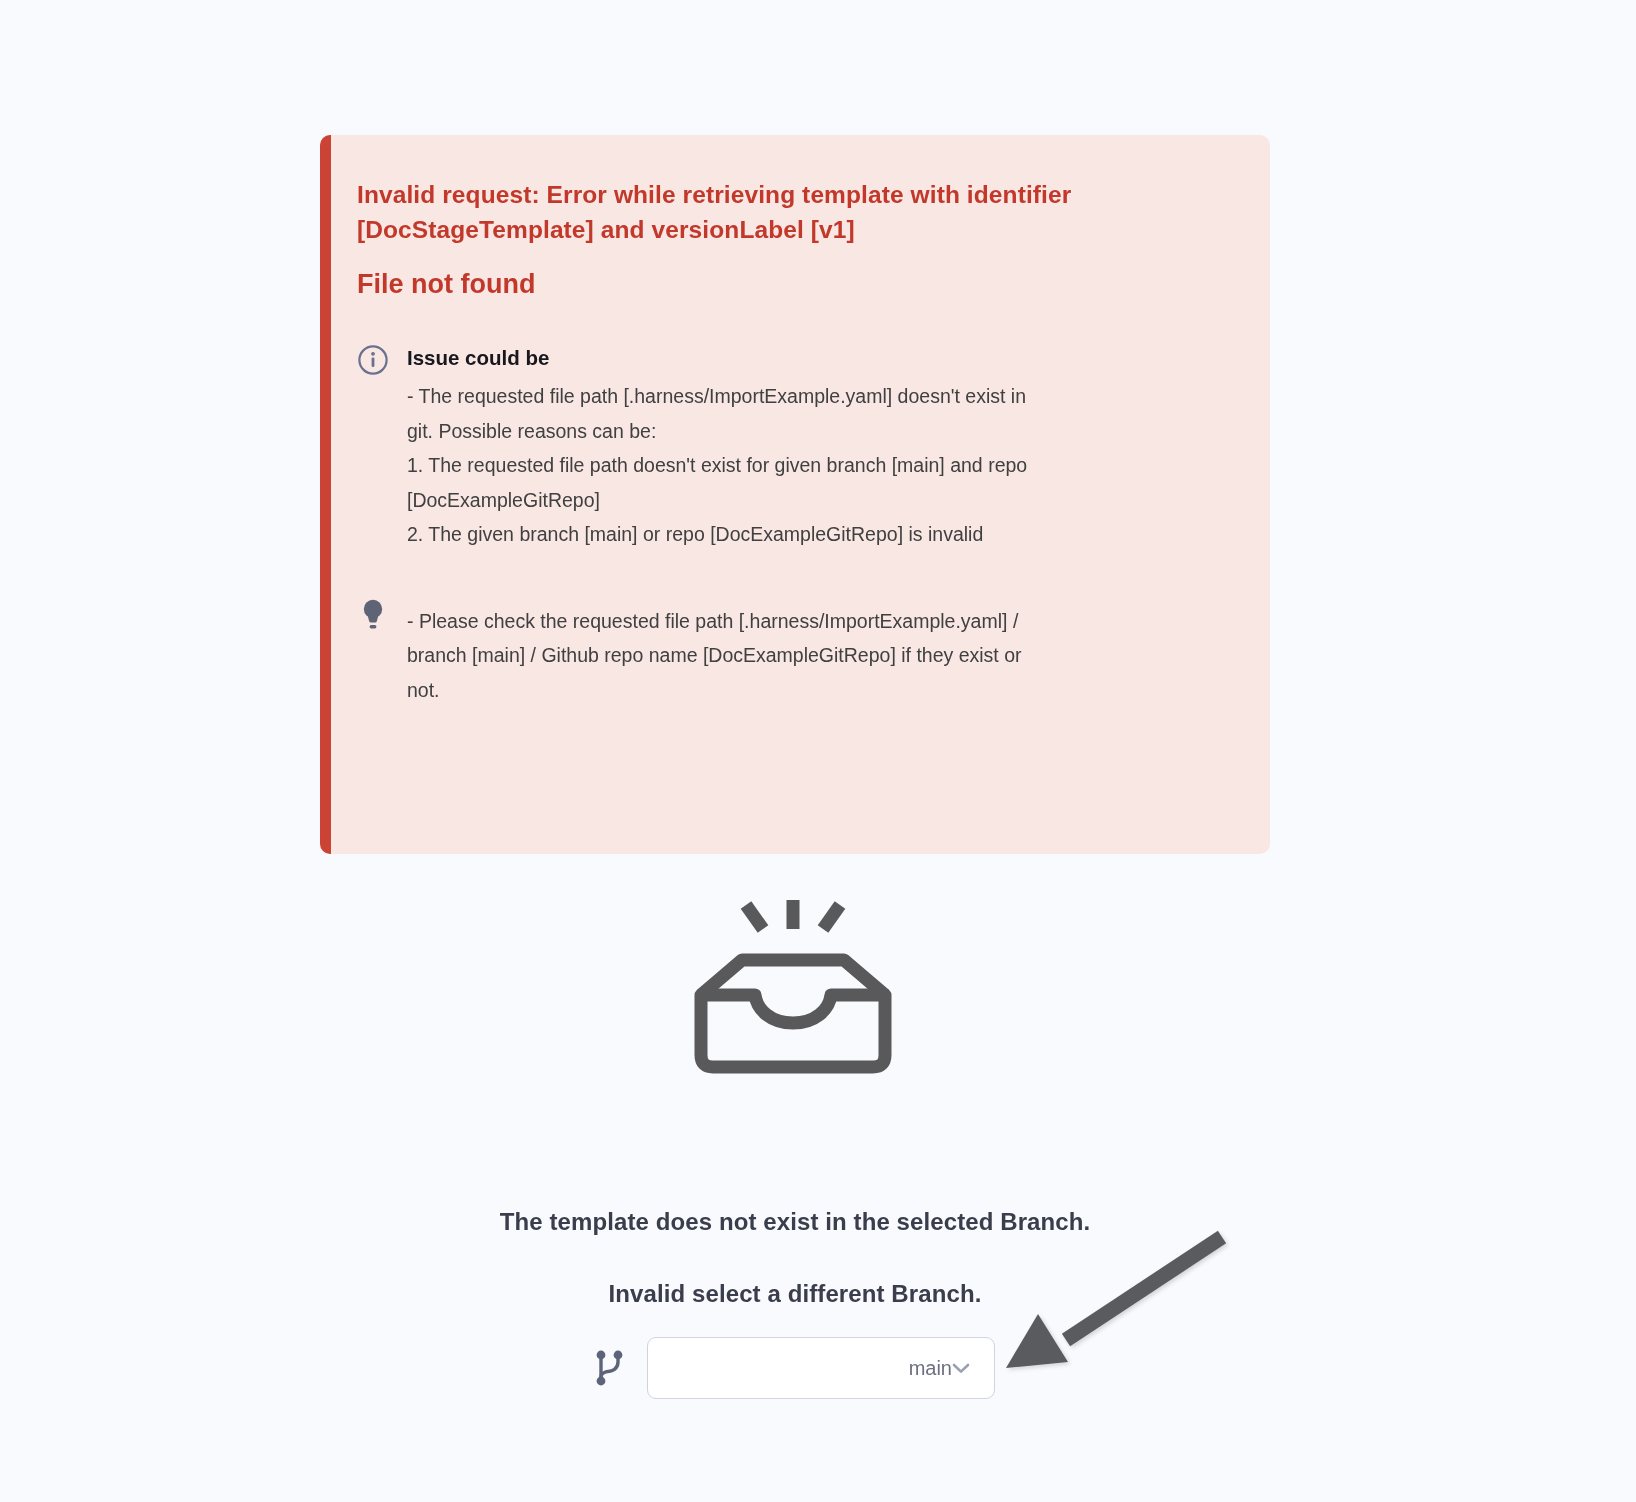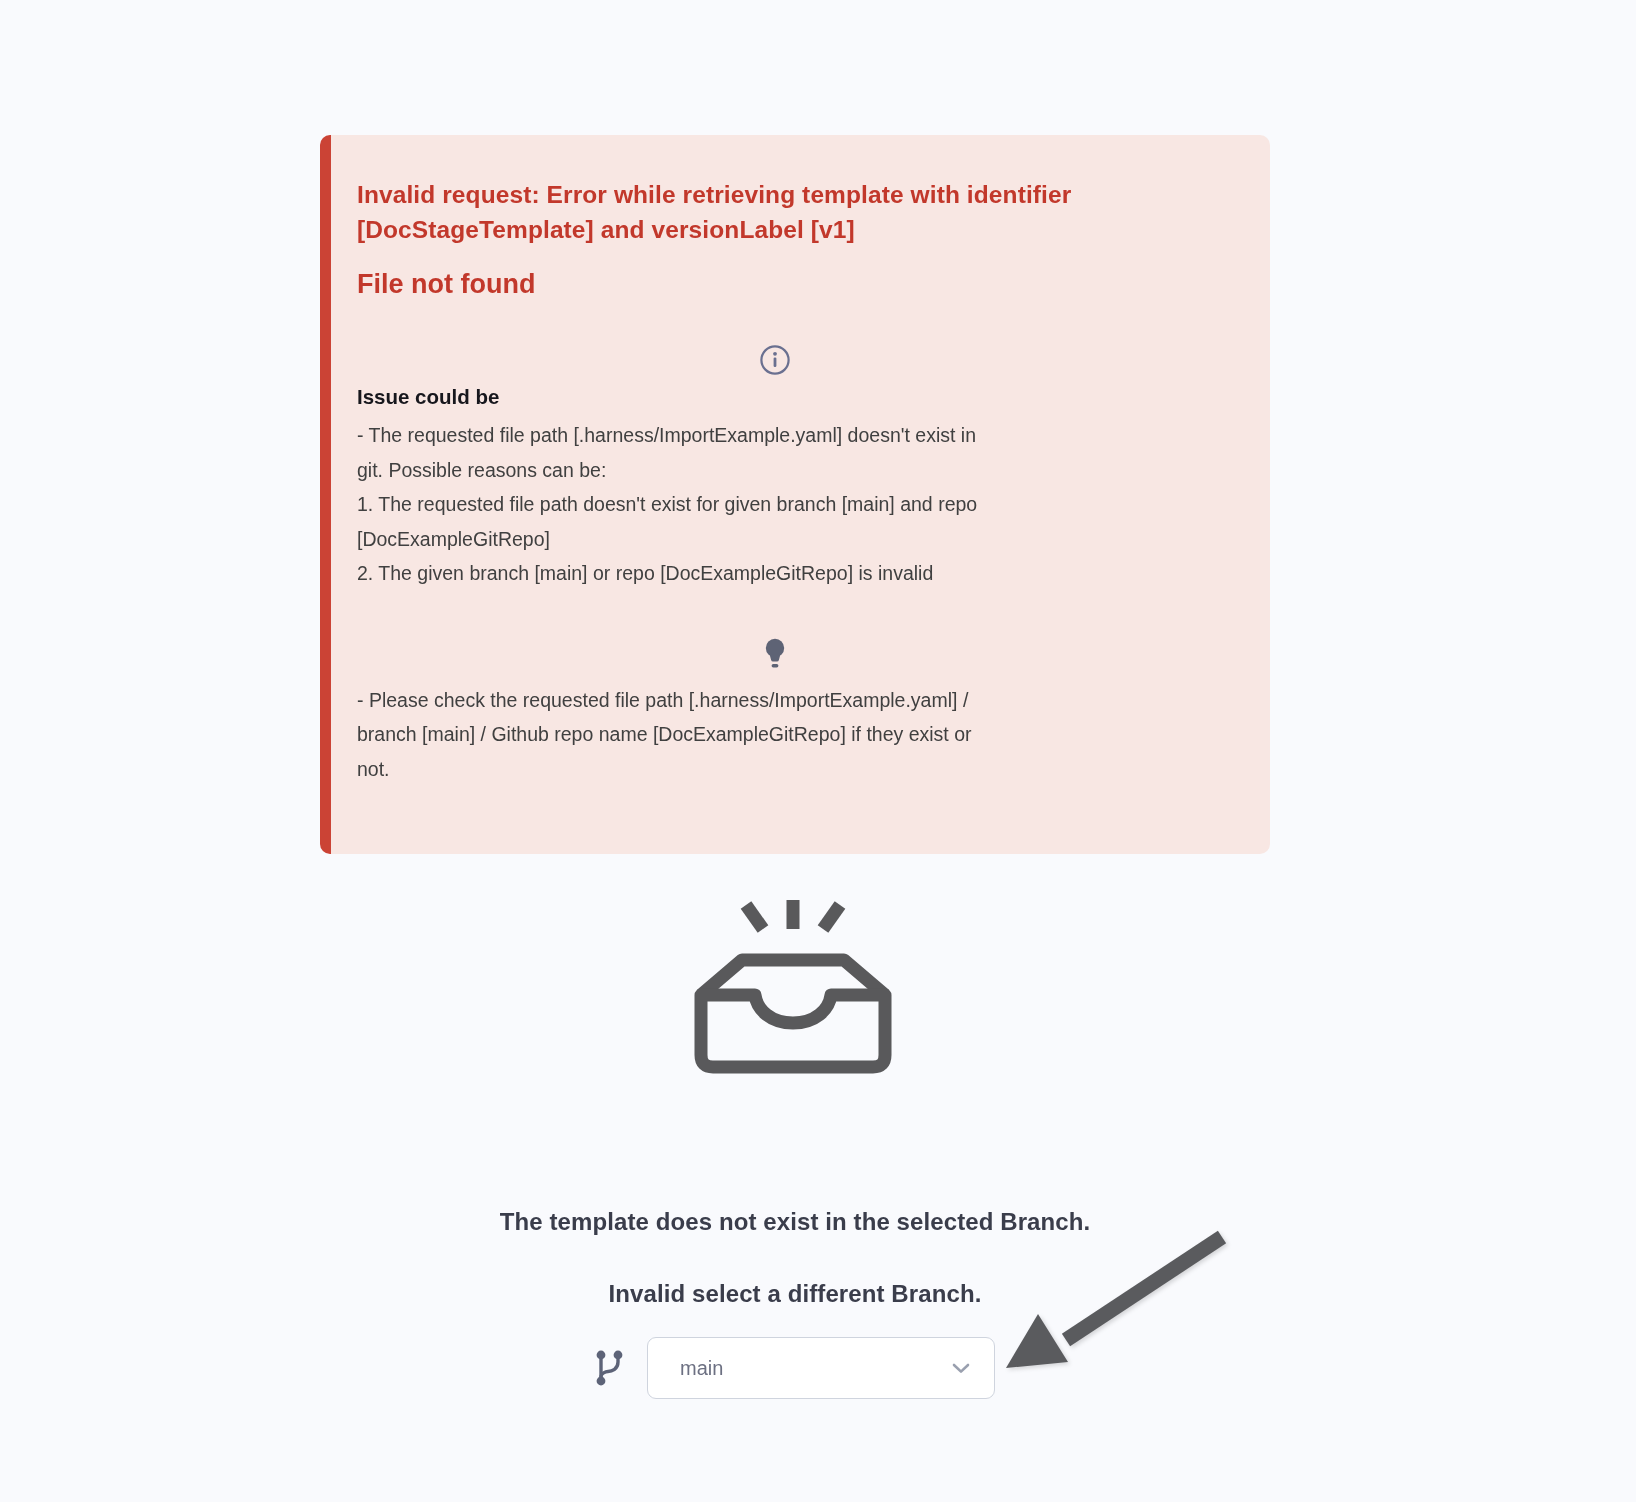--- a/index.html
+++ b/index.html
@@ -25,21 +25,21 @@
   }
   .error-title {
     font-size: 24.5px; line-height: 35px; font-weight: 700;
     color: #C2382B; white-space: pre-line; letter-spacing: 0.1px;
   }
   .error-subtitle {
     margin-top: 22px;
     font-size: 27px; line-height: 30px; font-weight: 700;
     color: #C2382B;
   }
-  .panel-section { display: flex; gap: 6px; margin-top: 44px; flex-direction: column; }
+  .panel-section { display: flex; gap: 18px; margin-top: 44px; }
   .icon-col { flex: 0 0 32px; display: flex; justify-content: center; align-items: flex-start; }
   .section-heading {
     font-size: 20.5px; line-height: 30px; font-weight: 600; color: #17171D;
   }
   .section-body {
     margin-top: 6px;
     font-size: 19.5px; line-height: 34.5px; color: #404040;
     white-space: pre-line;
   }
 
@@ -58,21 +58,21 @@
   .branch-select {
     width: 348px; height: 62px;
     background: #FFFFFF;
     border: 1.5px solid #CFD4DE;
     border-radius: 9px;
     display: flex; align-items: center;
     padding: 0 24px 0 32px;
     cursor: pointer;
   }
   .branch-select-value {
-    flex: 1; text-align: left;
+    flex: 1; text-align: right;
     font-size: 20px; color: #6C7082;
   }
 
   
   .pointer-arrow {
     position: absolute; left: 0; top: 0;
     pointer-events: none;
     filter: drop-shadow(2px 2px 2px rgba(0,0,0,0.15));
   }
 </style>

